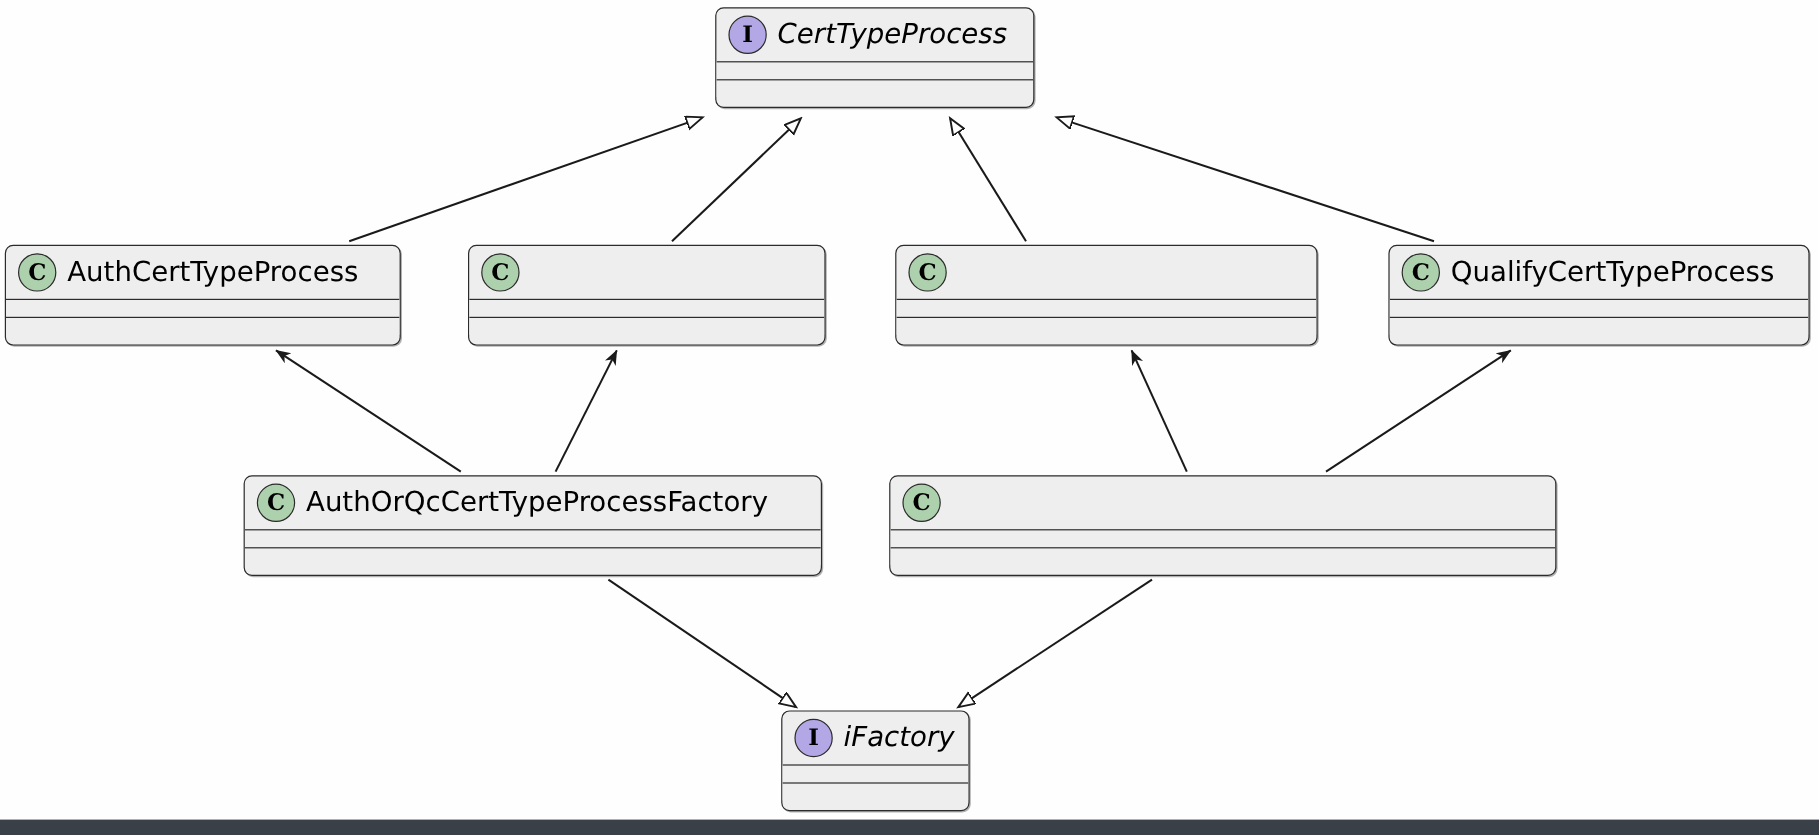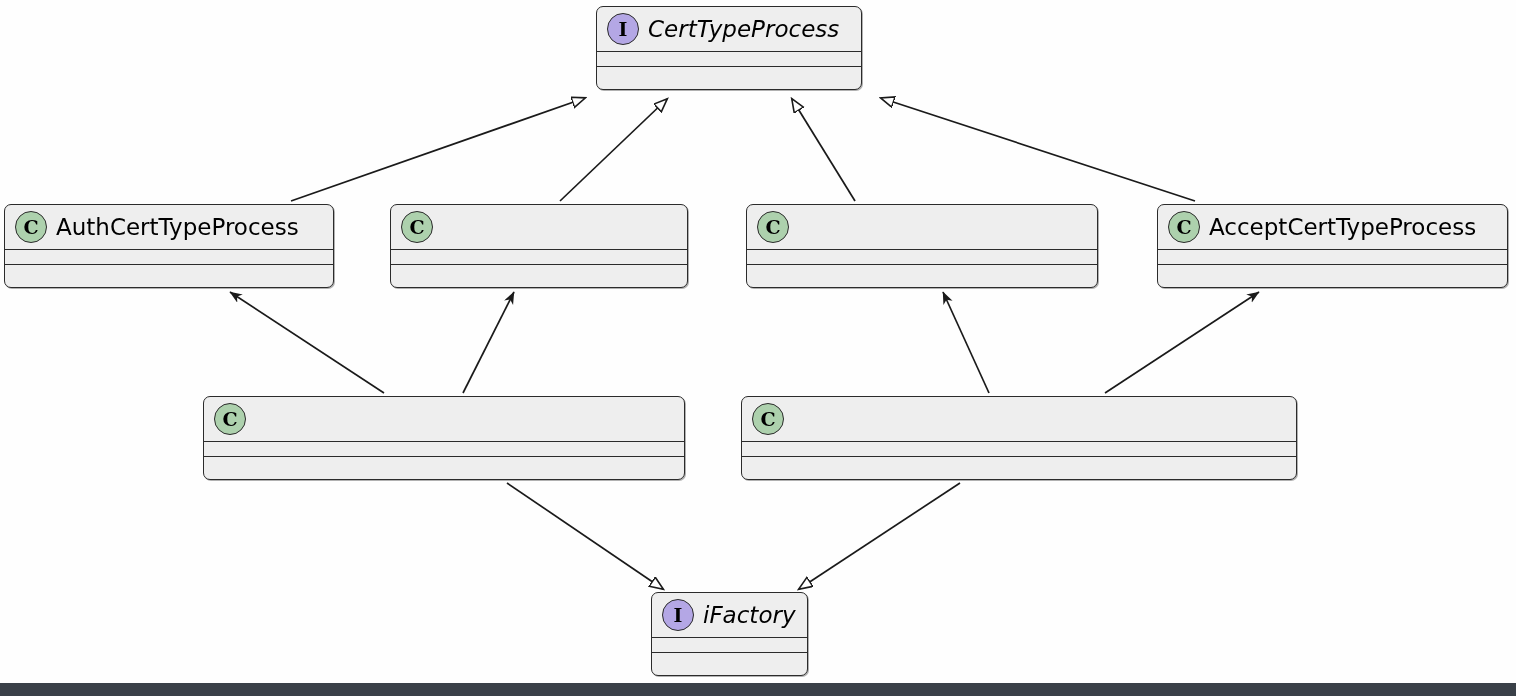--- a/index.html
+++ b/index.html
@@ -147,29 +147,30 @@
     <div class="node-header">
       <span class="stereo-circle cls">C</span>
     </div>
     <div class="compartment"></div>
     <div class="compartment"></div>
   </div>
 
   <div class="node" style="left:1157px; top:204px; width:351px; height:84px;">
     <div class="node-header">
       <span class="stereo-circle cls">C</span>
-      <span class="node-title">AcceptCertTypeProcess</span>
+      <span class="node-title">QualifyCertTypeProcess</span>
     </div>
     <div class="compartment"></div>
     <div class="compartment"></div>
   </div>
 
   <div class="node" style="left:203px; top:396px; width:482px; height:84px;">
     <div class="node-header">
       <span class="stereo-circle cls">C</span>
+      <span class="node-title">AuthOrQcCertTypeProcessFactory</span>
     </div>
     <div class="compartment"></div>
     <div class="compartment"></div>
   </div>
 
   <div class="node" style="left:741px; top:396px; width:556px; height:84px;">
     <div class="node-header">
       <span class="stereo-circle cls">C</span>
     </div>
     <div class="compartment"></div>

